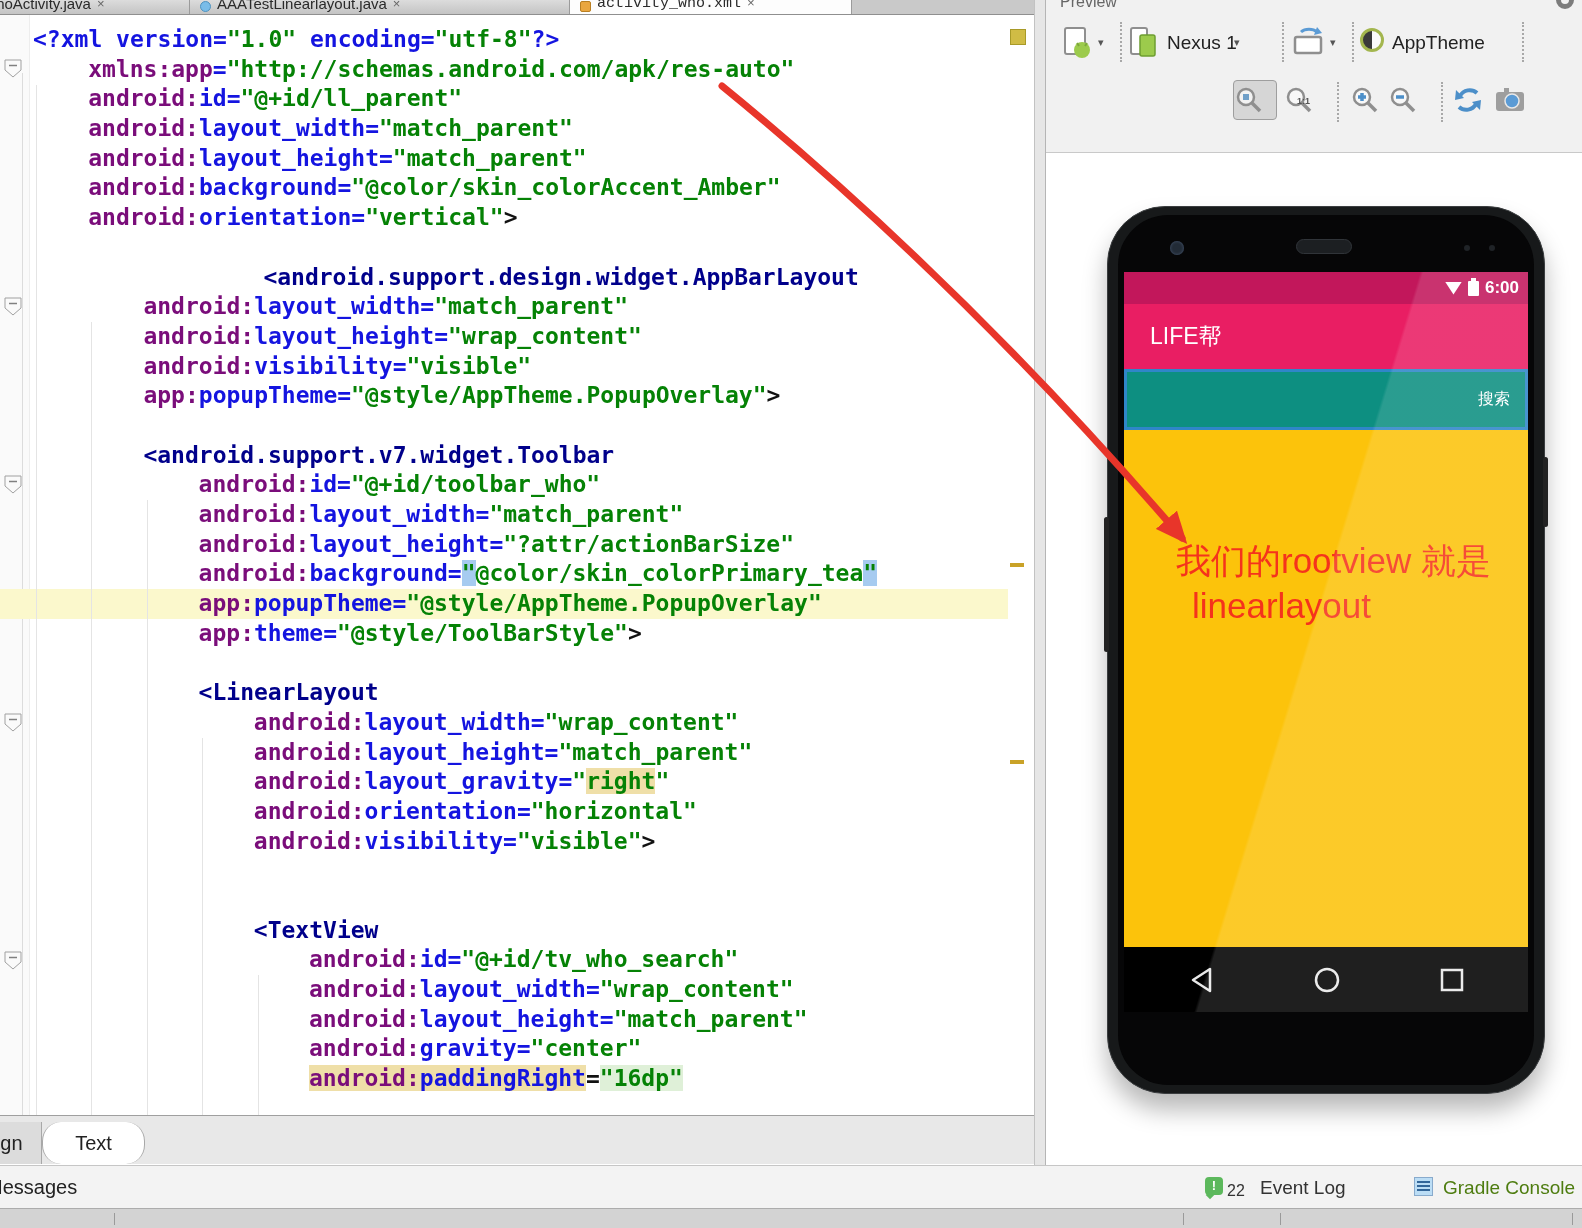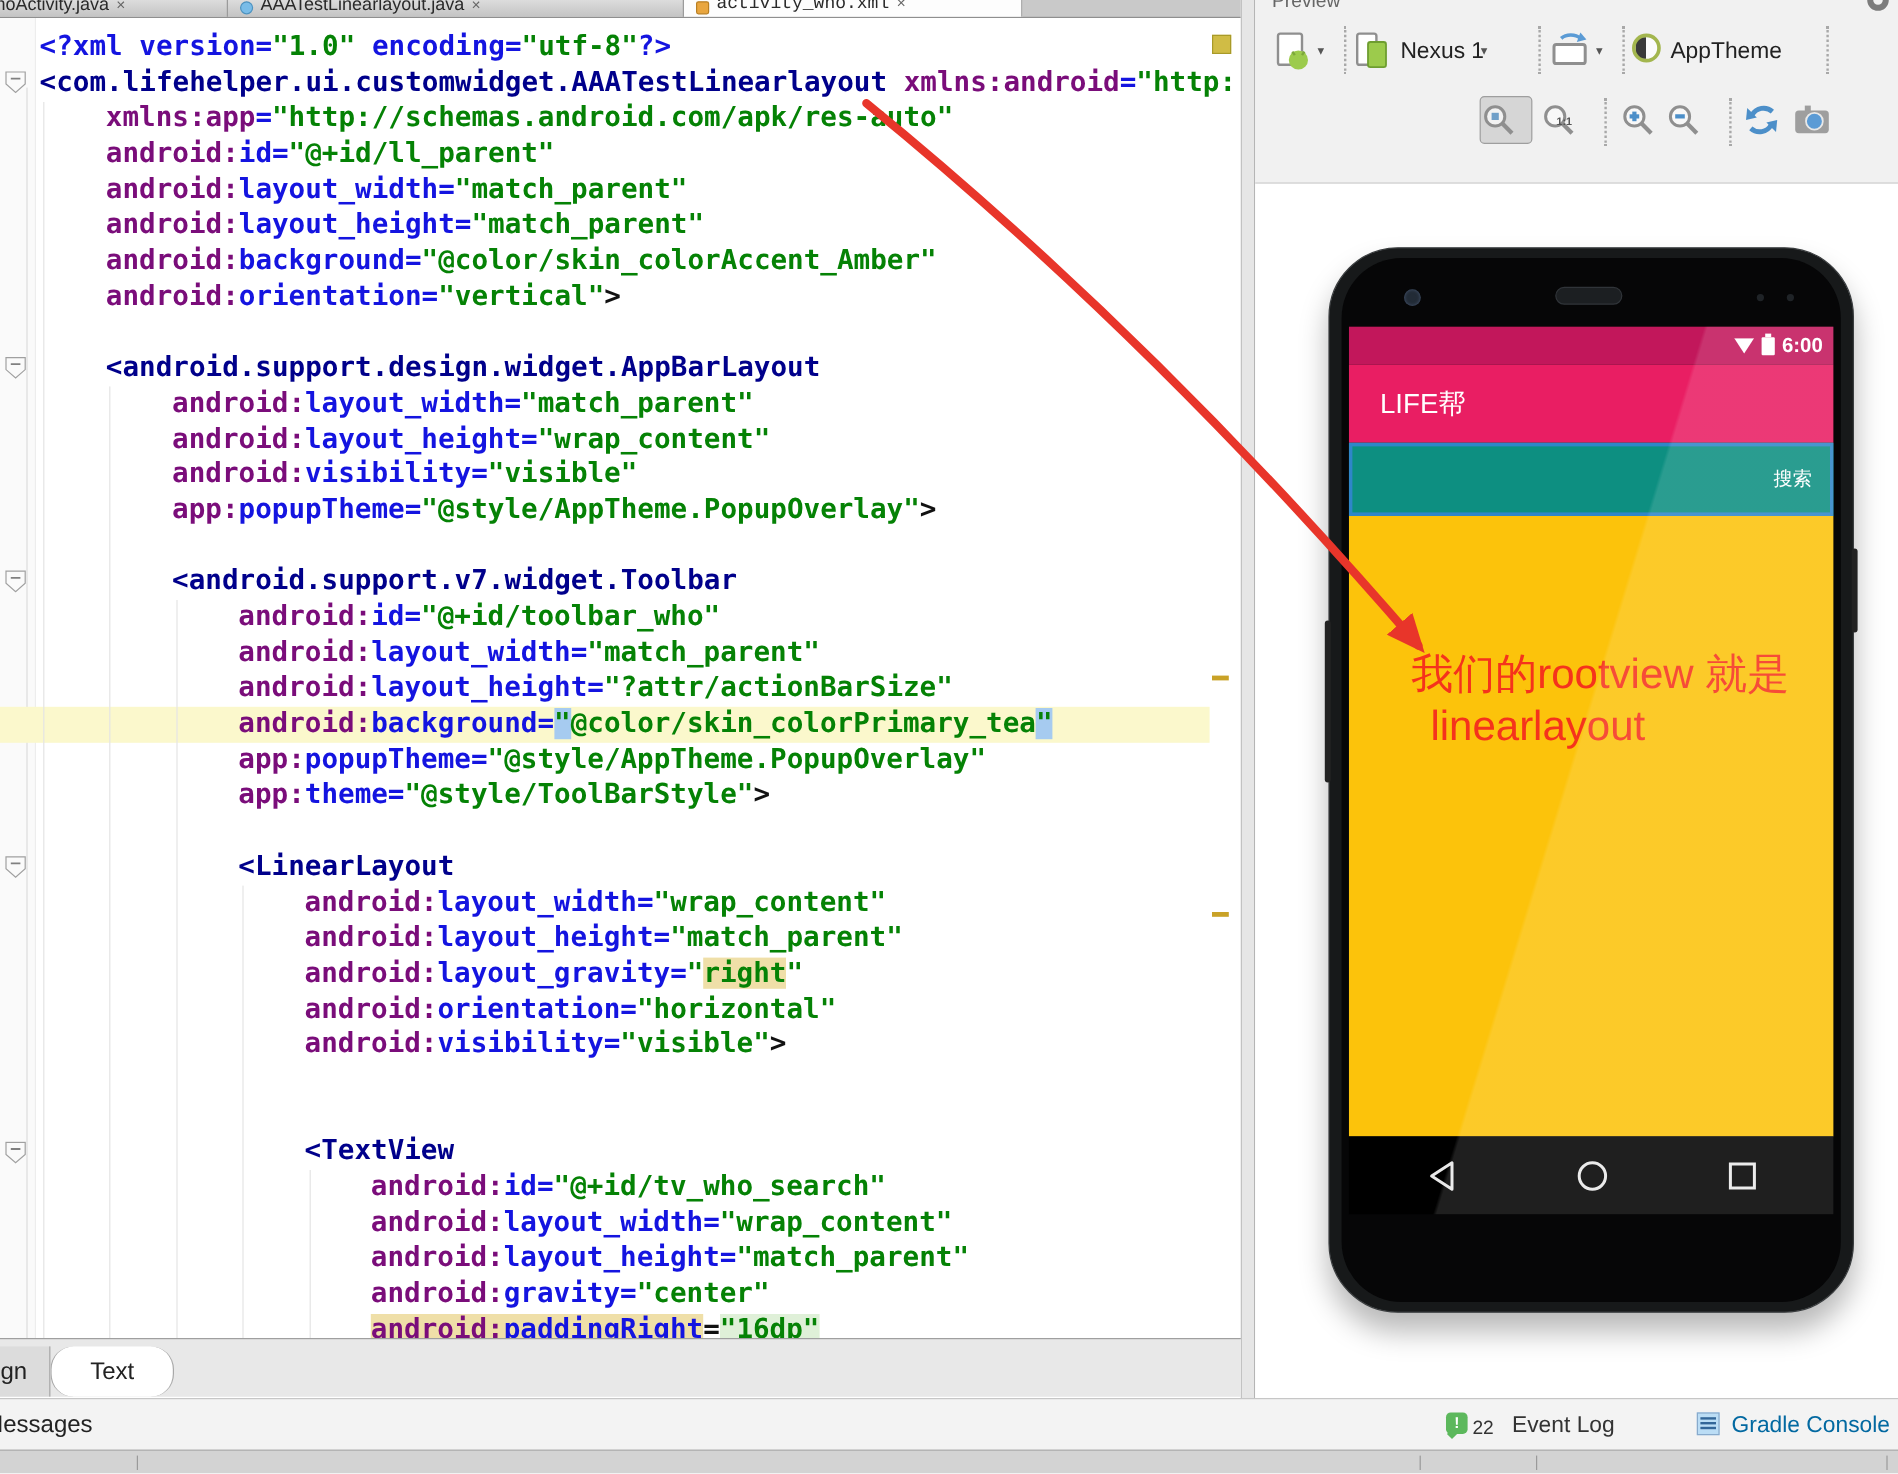--- a/index.html
+++ b/index.html
@@ -112,21 +112,21 @@
   .msg-label { position:absolute; left:-14px; top:10px; font-size:20px; color:#222; }
   .evt-icon { position:absolute; left:1205px; top:11px; width:18px; height:18px; background:#5cb85c;
               border-radius:4px; color:#fff; font-size:13px; font-weight:bold; text-align:center; line-height:18px; }
   .evt-icon::after { content:""; position:absolute; left:2px; bottom:-3px; width:6px; height:6px;
                      background:#5cb85c; transform:rotate(45deg); }
   .evt-count { position:absolute; left:1227px; top:16px; font-size:16px; color:#333; }
   .evt-label { position:absolute; left:1260px; top:11px; font-size:19px; color:#333; }
   .gradle-icon { position:absolute; left:1414px; top:11px; width:19px; height:19px; background:#bbddf5;
                  border:1px solid #88aacc; padding:3px 2px; display:flex; flex-direction:column; gap:2px; }
   .gradle-icon i { display:block; height:2px; background:#336699; }
-  .gradle-label { position:absolute; left:1443px; top:11px; font-size:19px; color:#0369a1; white-space:nowrap; }
+  .gradle-label { position:absolute; left:1443px; top:11px; font-size:19px; color:#4d7c0f; white-space:nowrap; }
   #bottom-strip { position:absolute; left:0; top:1208px; width:1582px; height:20px; background:#d3d3d3;
                   border-top:1px solid #acacac; }
   .grip { position:absolute; top:4px; width:1px; height:12px; background:#9a9a9a; }
 
   #arrow-svg { position:absolute; left:0; top:0; z-index:50; pointer-events:none; }
 </style>
 </head>
 <body>
 
 <div id="app">
@@ -188,29 +188,28 @@
             <line x1="5" y1="6.5" x2="13" y2="6.5" stroke="#808080" stroke-width="1.5"></line>
           </svg></div>
       <div class="fold-marker" style="top:936px;">
         <svg width="18" height="19">
             <polygon points="1,1 17,1 17,11 9,18 1,11" fill="#fafafa" stroke="#a0a0a0"></polygon>
             <line x1="5" y1="6.5" x2="13" y2="6.5" stroke="#808080" stroke-width="1.5"></line>
           </svg></div>
 
       <div id="code">
           <div class="code-line" style="padding-left: 0px;"><span class="tk-a">&lt;?xml version=</span><span class="tk-v">"1.0"</span><span class="tk-a"> encoding=</span><span class="tk-v">"utf-8"</span><span class="tk-a">?&gt;</span></div>
-          <div class="code-line" style="padding-left: 0px;"><span class="tk-g">&lt;com.lifehelper.ui.customwidget.AAATestLinearlayout</span><span class="tk-p"> </span><span class="tk-n">xmlns:android</span><span class="tk-a">=</span><span class="tk-v">"http:</span></div>
           <div class="code-line" style="padding-left: 55.2px;"><span class="tk-n">xmlns:app</span><span class="tk-a">=</span><span class="tk-v">"http://schemas.android.com/apk/res-auto"</span></div>
           <div class="code-line" style="padding-left: 55.2px;"><span class="tk-n">android:</span><span class="tk-a">id=</span><span class="tk-v">"@+id/ll_parent"</span></div>
           <div class="code-line" style="padding-left: 55.2px;"><span class="tk-n">android:</span><span class="tk-a">layout_width=</span><span class="tk-v">"match_parent"</span></div>
           <div class="code-line" style="padding-left: 55.2px;"><span class="tk-n">android:</span><span class="tk-a">layout_height=</span><span class="tk-v">"match_parent"</span></div>
           <div class="code-line" style="padding-left: 55.2px;"><span class="tk-n">android:</span><span class="tk-a">background=</span><span class="tk-v">"@color/skin_colorAccent_Amber"</span></div>
           <div class="code-line" style="padding-left: 55.2px;"><span class="tk-n">android:</span><span class="tk-a">orientation=</span><span class="tk-v">"vertical"</span><span class="tk-p">&gt;</span></div>
           <div class="code-line" style="padding-left: 0px;"></div>
-          <div class="code-line" style="padding-left: 55.2px;"><span class="tk-g">&lt;android.support.design.widget.AppBarLayout</span></div>
+          <div class="code-line" style="padding-left: 55.2px; text-align: center;"><span class="tk-g">&lt;android.support.design.widget.AppBarLayout</span></div>
           <div class="code-line" style="padding-left: 110.4px;"><span class="tk-n">android:</span><span class="tk-a">layout_width=</span><span class="tk-v">"match_parent"</span></div>
           <div class="code-line" style="padding-left: 110.4px;"><span class="tk-n">android:</span><span class="tk-a">layout_height=</span><span class="tk-v">"wrap_content"</span></div>
           <div class="code-line" style="padding-left: 110.4px;"><span class="tk-n">android:</span><span class="tk-a">visibility=</span><span class="tk-v">"visible"</span></div>
           <div class="code-line" style="padding-left: 110.4px;"><span class="tk-n">app:</span><span class="tk-a">popupTheme=</span><span class="tk-v">"@style/AppTheme.PopupOverlay"</span><span class="tk-p">&gt;</span></div>
           <div class="code-line" style="padding-left: 0px;"></div>
           <div class="code-line" style="padding-left: 110.4px;"><span class="tk-g">&lt;android.support.v7.widget.Toolbar</span></div>
           <div class="code-line" style="padding-left: 165.6px;"><span class="tk-n">android:</span><span class="tk-a">id=</span><span class="tk-v">"@+id/toolbar_who"</span></div>
           <div class="code-line" style="padding-left: 165.6px;"><span class="tk-n">android:</span><span class="tk-a">layout_width=</span><span class="tk-v">"match_parent"</span></div>
           <div class="code-line" style="padding-left: 165.6px;"><span class="tk-n">android:</span><span class="tk-a">layout_height=</span><span class="tk-v">"?attr/actionBarSize"</span></div>
           <div class="code-line" style="padding-left: 165.6px;"><span class="tk-n">android:</span><span class="tk-a">background=</span><span class="tk-v tk-sel">"</span><span class="tk-v">@color/skin_colorPrimary_tea</span><span class="tk-v tk-sel">"</span></div>

